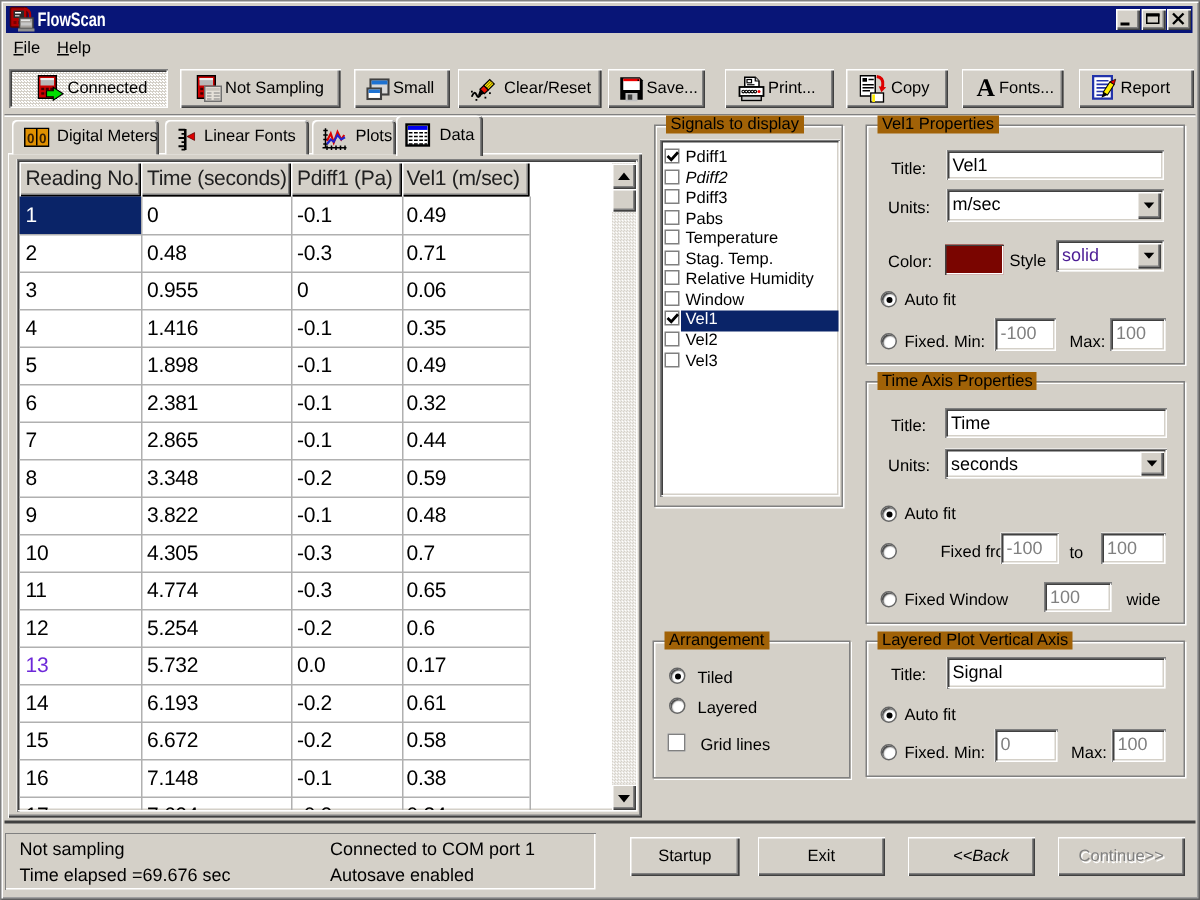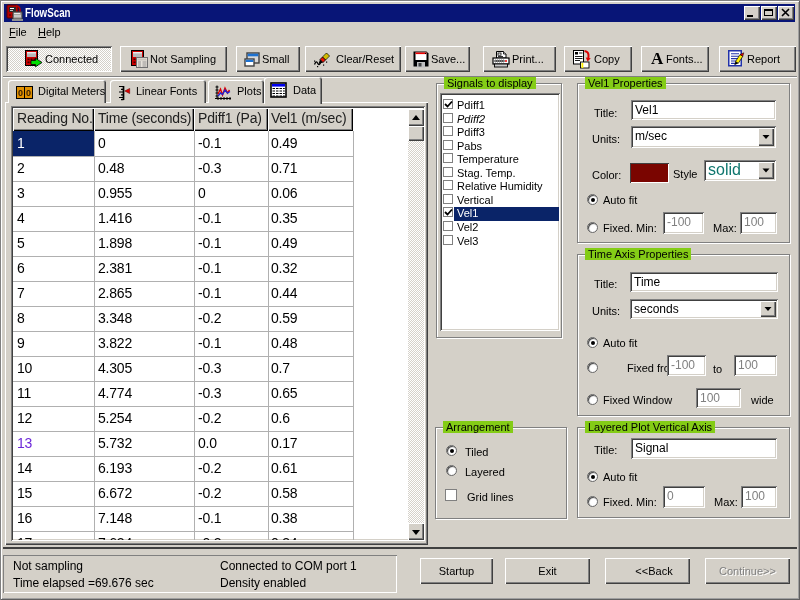--- a/index.html
+++ b/index.html
@@ -2,21 +2,21 @@
 <html><head><meta charset="utf-8"><style>
 *{margin:0;padding:0;box-sizing:border-box;}
 body{width:800px;height:600px;position:relative;overflow:hidden;
  font-family:"Liberation Sans",sans-serif;background:#d4d0c8;}
 .ab{position:absolute;}
 .t{position:absolute;white-space:nowrap;color:#000;}
 .raised{background:#d4d0c8;box-shadow:inset 1px 1px 0 #ffffff,inset -1px -1px 0 #404040,inset -2px -2px 0 #808080;}
 .pressed{box-shadow:inset 1px 1px 0 #808080,inset -1px -1px 0 #ffffff,inset 2px 2px 0 #404040;}
 .sunken{background:#fff;box-shadow:inset 1px 1px 0 #808080,inset -1px -1px 0 #ffffff,inset 2px 2px 0 #404040,inset -2px -2px 0 #d4d0c8;}
 .groove{border:1px solid #808080;box-shadow:1px 1px 0 #ffffff,inset 1px 1px 0 #ffffff;}
-.glabel{position:absolute;top:-7px;left:7px;background:#84cc16;padding:0 3px;font-size:11px;line-height:12px;white-space:nowrap;}
+.glabel{position:absolute;top:-7px;left:7px;background:#a16207;padding:0 3px;font-size:11px;line-height:12px;white-space:nowrap;}
 .dither{background-image:repeating-conic-gradient(#ffffff 0% 25%,#d4d0c8 0% 50%);background-size:2px 2px;}
 .dither2{background-image:repeating-conic-gradient(#ffffff 0% 25%,#d6d2ca 0% 50%);background-size:2px 2px;}
 .radio{position:absolute;width:11px;height:11px;border-radius:50%;background:#fff;border:1px solid #666;box-sizing:border-box;box-shadow:inset 1px 1px 1px #404040;}
 .radio.sel::after{content:"";position:absolute;left:2.5px;top:2.5px;width:4px;height:4px;border-radius:50%;background:#000;}
 .cb{position:absolute;width:10px;height:10px;background:#fff;border:1px solid #808080;box-sizing:border-box;}
 .f11{font-size:11px;line-height:13px;}
 .f12{font-size:12px;line-height:14px;}
 .f14{font-size:14px;line-height:16px;letter-spacing:-0.2px;}
 </style></head><body>
 
@@ -314,21 +314,21 @@
 <div class="t f11" style="left:457px;top:126px;color:#000;">Pdiff3</div>
 <div class="cb" style="left:443px;top:140px;"></div>
 <div class="t f11" style="left:457px;top:140px;color:#000;">Pabs</div>
 <div class="cb" style="left:443px;top:153px;"></div>
 <div class="t f11" style="left:457px;top:153px;color:#000;">Temperature</div>
 <div class="cb" style="left:443px;top:167px;"></div>
 <div class="t f11" style="left:457px;top:167px;color:#000;">Stag. Temp.</div>
 <div class="cb" style="left:443px;top:180px;"></div>
 <div class="t f11" style="left:457px;top:180px;color:#000;">Relative Humidity</div>
 <div class="cb" style="left:443px;top:194px;"></div>
-<div class="t f11" style="left:457px;top:194px;color:#000;">Vertical</div>
+<div class="t f11" style="left:457px;top:194px;color:#000;">Window</div>
 <div class="ab" style="left:454px;top:207px;width:105px;height:14px;background:#0a2468;"></div>
 <div class="cb" style="left:443px;top:207px;"></div>
 <svg class="ab" style="left:443px;top:207px;" width="11" height="11" viewBox="0 0 11 11">
     <path d="M2 5 l2.5 2.5 L9 2.5" fill="none" stroke="#000" stroke-width="1.8"></path>
   </svg>
 <div class="t f11" style="left:457px;top:207px;color:#fff;">Vel1</div>
 <div class="cb" style="left:443px;top:221px;"></div>
 <div class="t f11" style="left:457px;top:221px;color:#000;">Vel2</div>
 <div class="cb" style="left:443px;top:235px;"></div>
 <div class="t f11" style="left:457px;top:235px;color:#000;">Vel3</div>
@@ -351,21 +351,21 @@
 <div class="ab sunken" style="left:631px;top:126px;width:145px;height:22px;"></div>
 <div class="t" style="left:635px;top:129px;font-size:12px;line-height:14px;color:#000;">m/sec</div>
 <div class="ab raised" style="left:758px;top:128px;width:16px;height:18px;"></div>
 <svg class="ab" style="left:758px;top:128px;" width="16" height="18" viewBox="0 0 16 18">
     <path d="M4.5 7.0 l3.5 4 3.5 -4 z" fill="#000"></path>
   </svg>
 <div class="t f11" style="left:592px;top:169px;">Color:</div>
 <div class="ab" style="left:630px;top:163px;width:39px;height:20px;background:#7a0500;box-shadow:inset 1px 1px 0 #404040,inset -1px -1px 0 #ffffff;"></div>
 <div class="t f11" style="left:673px;top:168px;">Style</div>
 <div class="ab sunken" style="left:704px;top:160px;width:72px;height:21px;"></div>
-<div class="t" style="left:708px;top:163px;font-size:16px;line-height:14px;color:#0f766e;">solid</div>
+<div class="t" style="left:708px;top:163px;font-size:12px;line-height:14px;color:#4c1d95;">solid</div>
 <div class="ab raised" style="left:758px;top:162px;width:16px;height:17px;"></div>
 <svg class="ab" style="left:758px;top:162px;" width="16" height="17" viewBox="0 0 16 17">
     <path d="M4.5 6.5 l3.5 4 3.5 -4 z" fill="#000"></path>
   </svg>
 <div class="radio sel" style="left:587px;top:194px;"></div>
 <div class="t f11" style="left:603px;top:194px;">Auto fit</div>
 <div class="radio" style="left:587px;top:222px;"></div>
 <div class="t f11" style="left:603px;top:222px;">Fixed. Min:</div>
 <div class="ab sunken" style="left:663px;top:212px;width:41px;height:22px;"></div>
 <div class="t" style="left:667px;top:215px;font-size:12px;line-height:14px;color:#808080;">-100</div>
@@ -412,20 +412,20 @@
 <div class="ab sunken" style="left:663px;top:486px;width:42px;height:22px;"></div>
 <div class="t" style="left:667px;top:489px;font-size:12px;line-height:14px;color:#808080;">0</div>
 <div class="t f11" style="left:714px;top:496px;">Max:</div>
 <div class="ab sunken" style="left:741px;top:486px;width:36px;height:22px;"></div>
 <div class="t" style="left:745px;top:489px;font-size:12px;line-height:14px;color:#808080;">100</div>
 <div class="ab" style="left:3px;top:547px;width:794px;height:2px;background:#404040;"></div>
 <div class="ab" style="left:3px;top:555px;width:394px;height:38px;box-shadow:inset 1px 1px 0 #808080,inset -1px -1px 0 #ffffff;"></div>
 <div class="t f12" style="left:13px;top:559px;">Not sampling</div>
 <div class="t f12" style="left:13px;top:576px;">Time elapsed =69.676 sec</div>
 <div class="t f12" style="left:220px;top:559px;">Connected to COM port 1</div>
-<div class="t f12" style="left:220px;top:576px;">Density enabled</div>
+<div class="t f12" style="left:220px;top:576px;">Autosave enabled</div>
 <div class="ab raised" style="left:420px;top:558px;width:73px;height:26px;"></div>
 <div class="t f11" style="left:420px;top:565px;width:73px;text-align:center;color:#000;">Startup</div>
 <div class="ab raised" style="left:505px;top:558px;width:85px;height:26px;"></div>
 <div class="t f11" style="left:505px;top:565px;width:85px;text-align:center;color:#000;">Exit</div>
 <div class="ab raised" style="left:605px;top:558px;width:85px;height:26px;"></div>
-<div class="t f11" style="left:605px;top:565px;width:98px;text-align:center;color:#000;">&lt;&lt;Back</div>
+<div class="t f11" style="left:605px;top:565px;width:98px;text-align:center;color:#000;font-style:italic;">&lt;&lt;Back</div>
 <div class="ab raised" style="left:705px;top:558px;width:85px;height:26px;"></div>
 <div class="t f11" style="left:705px;top:565px;width:85px;text-align:center;color:#808080;text-shadow:1px 1px 0 #ffffff;">Continue&gt;&gt;</div>
 </body></html>

